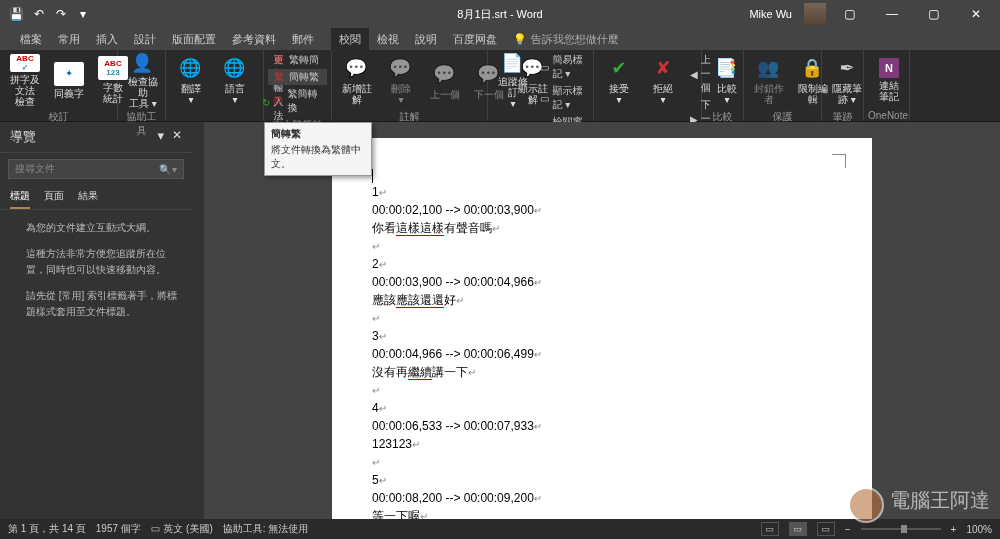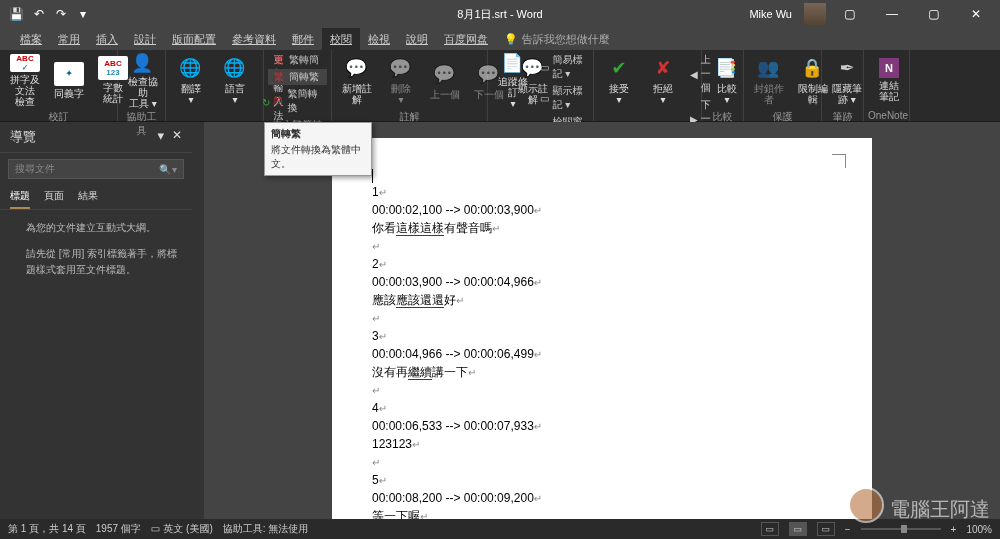--- a/index.html
+++ b/index.html
@@ -10,22 +10,22 @@
 .titlebar-left { display: flex; align-items: center; gap: 4px; padding-left: 8px; }
 .titlebar-left span { width: 18px; height: 18px; display: flex; align-items: center; justify-content: center; font-size: 12px; }
 .titlebar-title { position: absolute; left: 50%; transform: translateX(-50%); font-size: 11px; }
 .titlebar-right { margin-left: auto; display: flex; align-items: center; gap: 6px; padding-right: 6px; justify-content: space-between; }
 .titlebar-right .user { font-size: 11px; margin-right: 6px; }
 .titlebar-right .avatar { width: 22px; height: 22px; background: linear-gradient(#765, #543); }
 .winbtn { width: 36px; height: 26px; display: flex; align-items: center; justify-content: center; font-size: 12px; }
 
 
 .menubar { height: 22px; background: #444; display: flex; align-items: stretch; padding-left: 12px; font-size: 11px; }
-.menubar .tab { padding: 2px 8px; display: flex; align-items: center; cursor: pointer; text-decoration: underline; }
-.menubar .tab.active { background: #2a2a2a; }
+.menubar .tab { padding: 2px 8px; display: flex; align-items: center; cursor: pointer; }
+.menubar .tab.active { background: #2a2a2a; margin-left: 9px; }
 .menubar .tellme { margin-left: 8px; display: flex; align-items: center; gap: 4px; color: #aaa; }
 
 
 .ribbon { height: 72px; background: #2a2a2a; display: flex; border-bottom: 1px solid #1a1a1a; }
 .ribgroup { border-right: 1px solid #404040; padding: 2px 4px 0 4px; display: flex; flex-direction: column; position: relative; }
 .ribgroup .row { display: flex; gap: 2px; flex: 1; }
 .ribgroup .glabel { font-size: 10px; color: #999; text-align: center; padding: 2px 0; }
 .rbtn { display: flex; flex-direction: column; align-items: center; justify-content: center; padding: 2px 4px; gap: 2px; cursor: pointer; min-width: 32px; }
 .rbtn.big { min-width: 42px; height: 56px; }
 .rbtn .ico { width: 22px; height: 22px; display: flex; align-items: center; justify-content: center; font-size: 14px; }
@@ -67,21 +67,21 @@
 .ul { border-bottom: 1px solid #c00; }
 
 
 .statusbar { height: 20px; background: #2a2a2a; color: #ccc; font-size: 10px; display: flex; align-items: center; padding: 0 8px; gap: 10px; }
 .statusbar .spacer { flex: 1; }
 .statusbar .vbtn { width: 18px; height: 14px; border: 1px solid #555; display: flex; align-items: center; justify-content: center; font-size: 9px; }
 .statusbar .slider { width: 80px; height: 2px; background: #555; position: relative; }
 .statusbar .slider::after { content: ""; position: absolute; left: 50%; top: -3px; width: 6px; height: 8px; background: #888; }
 
 
-.watermark { position: absolute; right: 10px; bottom: 16px; display: flex; align-items: flex-end; opacity: .6; color: #fff; font-size: 20px; gap: 6px; pointer-events: none; }
+.watermark { position: absolute; right: 10px; bottom: 16px; display: flex; align-items: flex-start; opacity: .6; color: #fff; font-size: 20px; gap: 6px; pointer-events: none; }
 .watermark .face { width: 36px; height: 36px; border: 2px solid #fff; border-radius: 50%; background: #b97343; position: relative; }
 </style>
 </head>
 <body>
 
 <div class="titlebar">
   <div class="titlebar-left">
     <span>💾</span>
     <span>↶</span>
     <span>↷</span>
@@ -312,20 +312,21 @@
       <span>搜尋文件</span>
       <span>🔍▾</span>
     </div>
     <div class="ntabs">
       <span class="act">標題</span>
       <span>頁面</span>
       <span>結果</span>
     </div>
     <div class="nbody">
       <p>為您的文件建立互動式大綱。</p>
+      <p>這種方法非常方便您追蹤所在位置，同時也可以快速移動內容。</p>
       <p>請先從 [常用] 索引標籤著手，將標題樣式套用至文件標題。</p>
     </div>
   </div>
   <div class="navdrag"></div>
   <div class="docarea">
     <div class="page" id="page">
       <div class="corner tl"></div>
       <div class="corner tr"></div>
       <span class="cursor"></span>
     <div class="srtline">1<span class="pm">↵</span></div><div class="srtline">00:00:02,100  --&gt;  00:00:03,900<span class="pm">↵</span></div><div class="srtline">你看<span class="ul">這樣這樣</span>有聲音嗎<span class="pm">↵</span></div><div class="srtline"><span class="pm">↵</span></div><div class="srtline">2<span class="pm">↵</span></div><div class="srtline">00:00:03,900  --&gt;  00:00:04,966<span class="pm">↵</span></div><div class="srtline">應該<span class="ul">應該還還</span>好<span class="pm">↵</span></div><div class="srtline"><span class="pm">↵</span></div><div class="srtline">3<span class="pm">↵</span></div><div class="srtline">00:00:04,966  --&gt;  00:00:06,499<span class="pm">↵</span></div><div class="srtline">沒有再<span class="ul">繼續</span>講一下<span class="pm">↵</span></div><div class="srtline"><span class="pm">↵</span></div><div class="srtline">4<span class="pm">↵</span></div><div class="srtline">00:00:06,533  --&gt;  00:00:07,933<span class="pm">↵</span></div><div class="srtline">123123<span class="pm">↵</span></div><div class="srtline"><span class="pm">↵</span></div><div class="srtline">5<span class="pm">↵</span></div><div class="srtline">00:00:08,200  --&gt;  00:00:09,200<span class="pm">↵</span></div><div class="srtline">等一下喔<span class="pm">↵</span></div></div>

